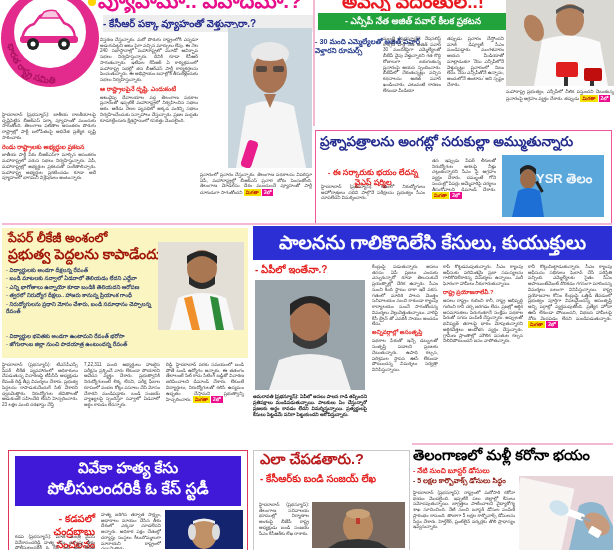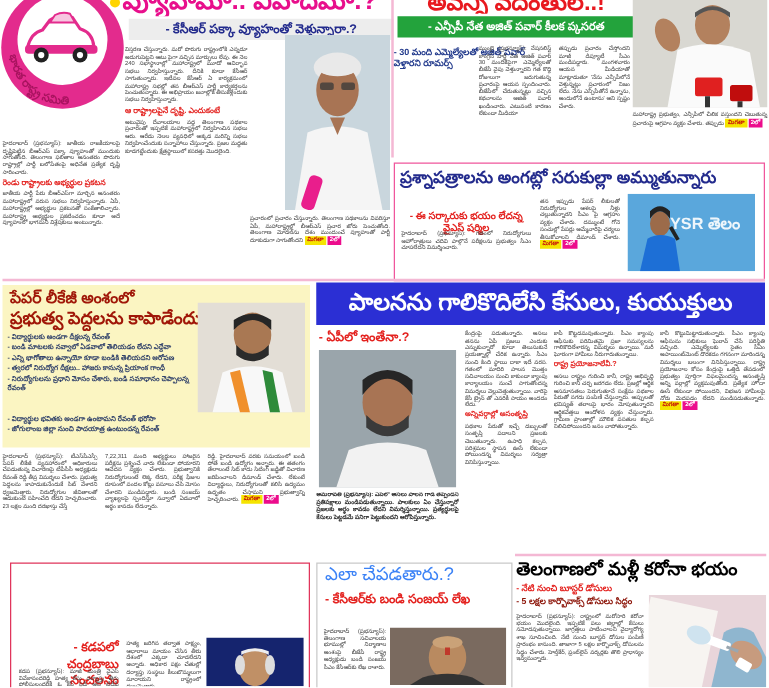--- a/index.html
+++ b/index.html
@@ -44,21 +44,21 @@
         <textPath href="#arcL" startOffset="4">భారత రాష్ట్ర సమితి</textPath>
       </text>
       <circle cx="6" cy="10" r="4" fill="#ffd400"></circle>
       <circle cx="92" cy="16" r="4" fill="#ffd400"></circle>
     </svg>
   </div>
 
   <div class="abs clip" style="left:98px;top:0;width:218px;height:13px;">
     <span style="font-size:21px;color:#e80f8c;margin-top:-11px;">వ్యూహమా.. వివాదమా.?</span>
   </div>
-  <div class="abs" style="left:103px;top:15px;width:212px;height:17px;background:#ededed;color:#232b8d;font-weight:bold;font-size:10px;text-align:center;line-height:17px;">- కేసీఆర్ పక్కా వ్యూహంతో వెళ్తున్నారా.?</div>
+  <div class="abs" style="left:103px;top:15px;width:212px;height:17px;background:#ededed;color:#232b8d;font-weight:bold;font-size:10px;text-align:left;line-height:17px;">- కేసీఆర్ పక్కా వ్యూహంతో వెళ్తున్నారా.?</div>
 
   <div class="abs body" style="left:2px;top:112px;width:94px;height:110px;">
     <span>హైదరాబాద్ (ప్రభన్యూస్): జాతీయ రాజకీయాలపై దృష్టిపెట్టిన బీఆర్ఎస్ పక్కా వ్యూహంతో ముందుకు సాగుతోంది. తెలంగాణ ఫలితాల అనంతరం పొరుగు రాష్ట్రాల్లో పార్టీ బలోపేతంపై అధినేత ప్రత్యేక దృష్టి సారించారు.</span>
     <div class="rsub" style="font-size:6.2px;margin:2px 0;">రెండు రాష్ట్రాలకు అభ్యర్థుల ప్రకటన</div>
     <span>జాతీయ పార్టీ పేరు బీఆర్ఎస్‌గా మార్చిన అనంతరం మహారాష్ట్రలో వరుస సభలు నిర్వహిస్తున్నారు. ఏపీ, మహారాష్ట్రల్లో అభ్యర్థుల ప్రకటనతో సంకేతాలిచ్చారు. మహారాష్ట్ర అభ్యర్థుల ప్రకటించడం కూడా అదే వ్యూహంలో భాగమని విశ్లేషకులు అంటున్నారు.</span>
   </div>
 
   <div class="abs body" style="left:100px;top:37px;width:98px;height:186px;">
     <span>విస్తరణ చేస్తున్నారు. మరో పొరుగు రాష్ట్రంలోకి ఎన్నడూ అడుగుపెట్టని ఆటు పైగా వచ్చిన మార్పులు లేవు. ఈ నెల 240 సభాస్థానాల్లో మహారాష్ట్రలో మూడో ఆవిర్భావ సభలు నిర్వహిస్తున్నారు. దీనికి కూడా కేసీఆర్ సాగుతున్నారు. ఇటీవల కేసీఆర్ ఏ కార్యక్రమంలో మహారాష్ట్ర సభల్లో తన బీఆర్ఎస్ పార్టీ కార్యకర్తలను పెంచుతున్నారు. ఈ అభిప్రాయం జనాల్లోకి తీసుకెళ్లేందుకు సభలు నిర్వహిస్తున్నారు.</span>
     <div class="rsub" style="font-size:6.2px;margin:2px 0;">ఆ రాష్ట్రాలపైనే దృష్టి. ఎందుకంటే</div>
@@ -82,21 +82,21 @@
   <div class="abs body" style="left:200px;top:172px;width:112px;height:50px;">
     <span>ప్రచారంలో ప్రచారం చేస్తున్నారు. తెలంగాణ పథకాలను వివరిస్తూ ఏపీ, మహారాష్ట్రల్లో బీఆర్ఎస్ ప్రచార జోరు పెంచుతోంది. తెలంగాణ మోడల్‌ను దేశం ముందుంచే వ్యూహంతో పార్టీ దూకుడుగా సాగుతోందని</span>
     <span class="tag tagy">మిగతా</span><span class="tag tagp">2లో</span>
   </div>
 
   <div class="abs vrule" style="left:313px;top:0;width:2px;height:126px;"></div>
 
   <div class="abs clip" style="left:318px;top:0;width:190px;height:11px;text-align:center;">
     <span style="font-size:19px;color:#e8191f;margin-top:-9px;">అవన్నీ వదంతులే..!</span>
   </div>
-  <div class="abs" style="left:318px;top:13px;width:190px;height:17px;background:#23a33c;color:#fff;font-weight:bold;font-size:9px;text-align:center;line-height:17px;">- ఎన్సీపీ నేత అజిత్ పవార్ కీలక ప్కసరత</div>
+  <div class="abs" style="left:318px;top:13px;width:190px;height:17px;background:#23a33c;color:#fff;font-weight:bold;font-size:9px;text-align:center;line-height:17px;">- ఎన్సీపీ నేత అజిత్ పవార్ కీలక ప్రకటన</div>
 
   <div class="abs" style="left:315px;top:37px;width:106px;">
     <div style="font-size:7.2px;font-weight:bold;color:#223a8c;line-height:1.3;margin-bottom:14px;">- 30 మంది ఎమ్మెల్యేలతో అజిత్ పవార్ వెళ్తారని రూమర్స్</div>
   </div>
   <div class="abs body" style="left:383px;top:36px;width:58px;height:92px;">ముంబై (ప్రభన్యూస్): నేషనలిస్ట్ కాంగ్రెస్ పార్టీ నేత అజిత్ పవార్ 30 మందికిపైగా ఎమ్మెల్యేలతో బీజేపీ వైపు వెళ్తున్నారని గత కొద్ది రోజులుగా జరుగుతున్న ప్రచారంపై ఆయన స్పందించారు. బీజేపీలో చేరుతున్నట్లు వచ్చిన కథనాలను అజిత్ పవార్ ఖండించారు. ఎటువంటి కారణం లేకుండా మీడియా</div>
   <div class="abs body" style="left:447px;top:36px;width:57px;height:92px;">తప్పుడు ప్రచారం చేస్తోందని మాజీ డిప్యూటీ సీఎం మండిపడ్డారు. మంగళవారం ఆయన మీడియాతో మాట్లాడుతూ 'నేను ఎన్సీపీలోనే వెళ్తున్నట్లు ప్రచారంలో నిజం లేదు. నేను ఎన్సీపీతోనే ఉన్నాను, అందులోనే ఉంటాను' అని స్పష్టం చేశారు.</div>
 
   <div class="abs" style="left:506px;top:0;width:108px;height:86px;">
     <svg width="108" height="86" viewBox="0 0 108 86">
       <rect width="108" height="86" fill="#d9d8d2"></rect>
@@ -191,36 +191,40 @@
     <div class="rsub" style="font-size:5.8px;margin:2px 0;">రాష్ట్ర ప్రయోజనాలేవీ.?</div>
     <span>అసలు రాష్ట్రం గురించి కానీ, రాష్ట్ర అభివృద్ధి గురించి కానీ చర్చ జరగడం లేదు. ప్రజల్లో ఆర్థిక అసమానతలు పెరుగుతూనే సంక్షేమ పథకాల పేరుతో నగదు పంపిణీ చేస్తున్నారు. అప్పులతో భవిష్యత్ తరాలపై భారం మోపుతున్నారని ఆర్థికవేత్తలు ఆందోళన వ్యక్తం చేస్తున్నారు. గ్రామీణ ప్రాంతాల్లో మౌలిక వసతుల కల్పన నిలిచిపోయిందని జనం వాపోతున్నారు.</span>
   </div>
   <div class="abs body" style="left:528px;top:264px;width:84px;height:182px;">
     <span>కానీ కొట్టుమిట్టాడుతున్నారు. సీఎం క్యాంపు ఆఫీసును సభికులు ఘెరావ్ చేసే పరిస్థితి వచ్చింది. ఎమ్మెల్యేలకు సైతం సీఎం అపాయింట్‌మెంట్ దొరకడం గగనంగా మారిందన్న విమర్శలు బలంగా వినిపిస్తున్నాయి.</span>
     <span>రాష్ట్ర ప్రయోజనాల కోసం కేంద్రంపై ఒత్తిడి తేవడంలో ప్రభుత్వం పూర్తిగా విఫలమైందన్న అసంతృప్తి అన్ని వర్గాల్లో వ్యక్తమవుతోంది. ప్రత్యేక హోదా ఊసే లేకుండా పోయిందని, విభజన హామీలపై నోరు మెదపడం లేదని మండిపడుతున్నారు.</span>
     <span class="tag tagy">మిగతా</span><span class="tag tagp">2లో</span>
   </div>
 
   <div class="abs" style="left:8px;top:450px;width:238px;height:100px;border:1.5px solid #e0355b;background:#fff;">
+    <div style="margin:5px 6px 0;height:50px;background:#4018d8;color:#fff;font-weight:bold;text-align:center;">
+      <div style="font-size:15px;padding-top:3px;">వివేకా హత్య కేసు</div>
+      <div style="font-size:16px;">పోలీసులందరికీ ఓ కేస్ స్టడీ</div>
+    </div>
     <div class="abs rsub" style="left:6px;top:61px;width:80px;font-size:10px;line-height:1.3;text-align:right;">- కడపలో చంద్రబాబు సంచలనం</div>
     <div class="abs body" style="left:6px;top:83px;width:80px;height:15px;">కడప (ప్రభన్యూస్): మాజీ మంత్రి వైఎస్ వివేకానందరెడ్డి హత్య కేసు దర్యాప్తు తీరు పోలీసులందరికీ ఓ కేస్ స్టడీ అని టీడీపీ అధినేత చంద్రబాబు వ్యాఖ్యానించారు.</div>
     <div class="abs body" style="left:92px;top:61px;width:60px;height:37px;">హత్య జరిగిన తర్వాత సాక్ష్యం, ఆధారాలు మాయం చేసిన తీరు దేశంలో ఎక్కడా చూడలేదని అన్నారు. అధికార పక్షం చేతుల్లో దర్యాప్తు సంస్థలు కీలుబొమ్మలుగా మారాయని రాష్ట్రంలో ధ్వజమెత్తారు.</div>
     <div class="abs" style="left:156px;top:59px;width:78px;height:39px;">
       <svg width="78" height="39" viewBox="0 0 78 39">
         <rect width="78" height="39" fill="#15246e"></rect>
         <ellipse cx="39" cy="24" rx="13" ry="15" fill="#c09066"></ellipse>
         <ellipse cx="27" cy="22" rx="4" ry="8" fill="#ddd"></ellipse>
         <ellipse cx="51" cy="22" rx="4" ry="8" fill="#ddd"></ellipse>
         <path d="M28,14 Q39,8 50,14 L50,11 Q39,6 28,11 Z" fill="#eee"></path>
       </svg>
     </div>
   </div>
 
   <div class="abs" style="left:253px;top:450px;width:155px;height:100px;border:1px solid #c9c9c9;background:#fff;">
-    <div style="margin:0 6px;font-size:14.5px;font-weight:normal;color:#3b82f6;">ఎలా చేపడతారు.?</div>
+    <div style="margin:0 6px;font-size:14.5px;font-weight:bold;color:#b91c1c;">ఎలా చేపడతారు.?</div>
     <div class="rsub" style="margin:2px 6px 0;font-size:10px;">- కేసీఆర్‌కు బండి సంజయ్ లేఖ</div>
     <div class="abs body" style="left:5px;top:51px;width:50px;height:46px;">హైదరాబాద్ (ప్రభన్యూస్): తెలంగాణ సచివాలయ భూముల్లో నిర్మాణాల అంశంపై బీజేపీ రాష్ట్ర అధ్యక్షుడు బండి సంజయ్ సీఎం కేసీఆర్‌కు లేఖ రాశారు.</div>
     <div class="abs" style="left:58px;top:51px;width:93px;height:46px;">
       <svg width="93" height="46" viewBox="0 0 93 46">
         <rect width="93" height="46" fill="#7a6a5f"></rect>
         <ellipse cx="46" cy="24" rx="15" ry="17" fill="#b98a60"></ellipse>
         <ellipse cx="46" cy="12" rx="12" ry="5" fill="#caa278"></ellipse>
         <rect x="44" y="16" width="4" height="6" fill="#c0392b"></rect>
         <path d="M16,46 L26,40 Q46,34 66,40 L76,46 Z" fill="#333"></path>
       </svg>

